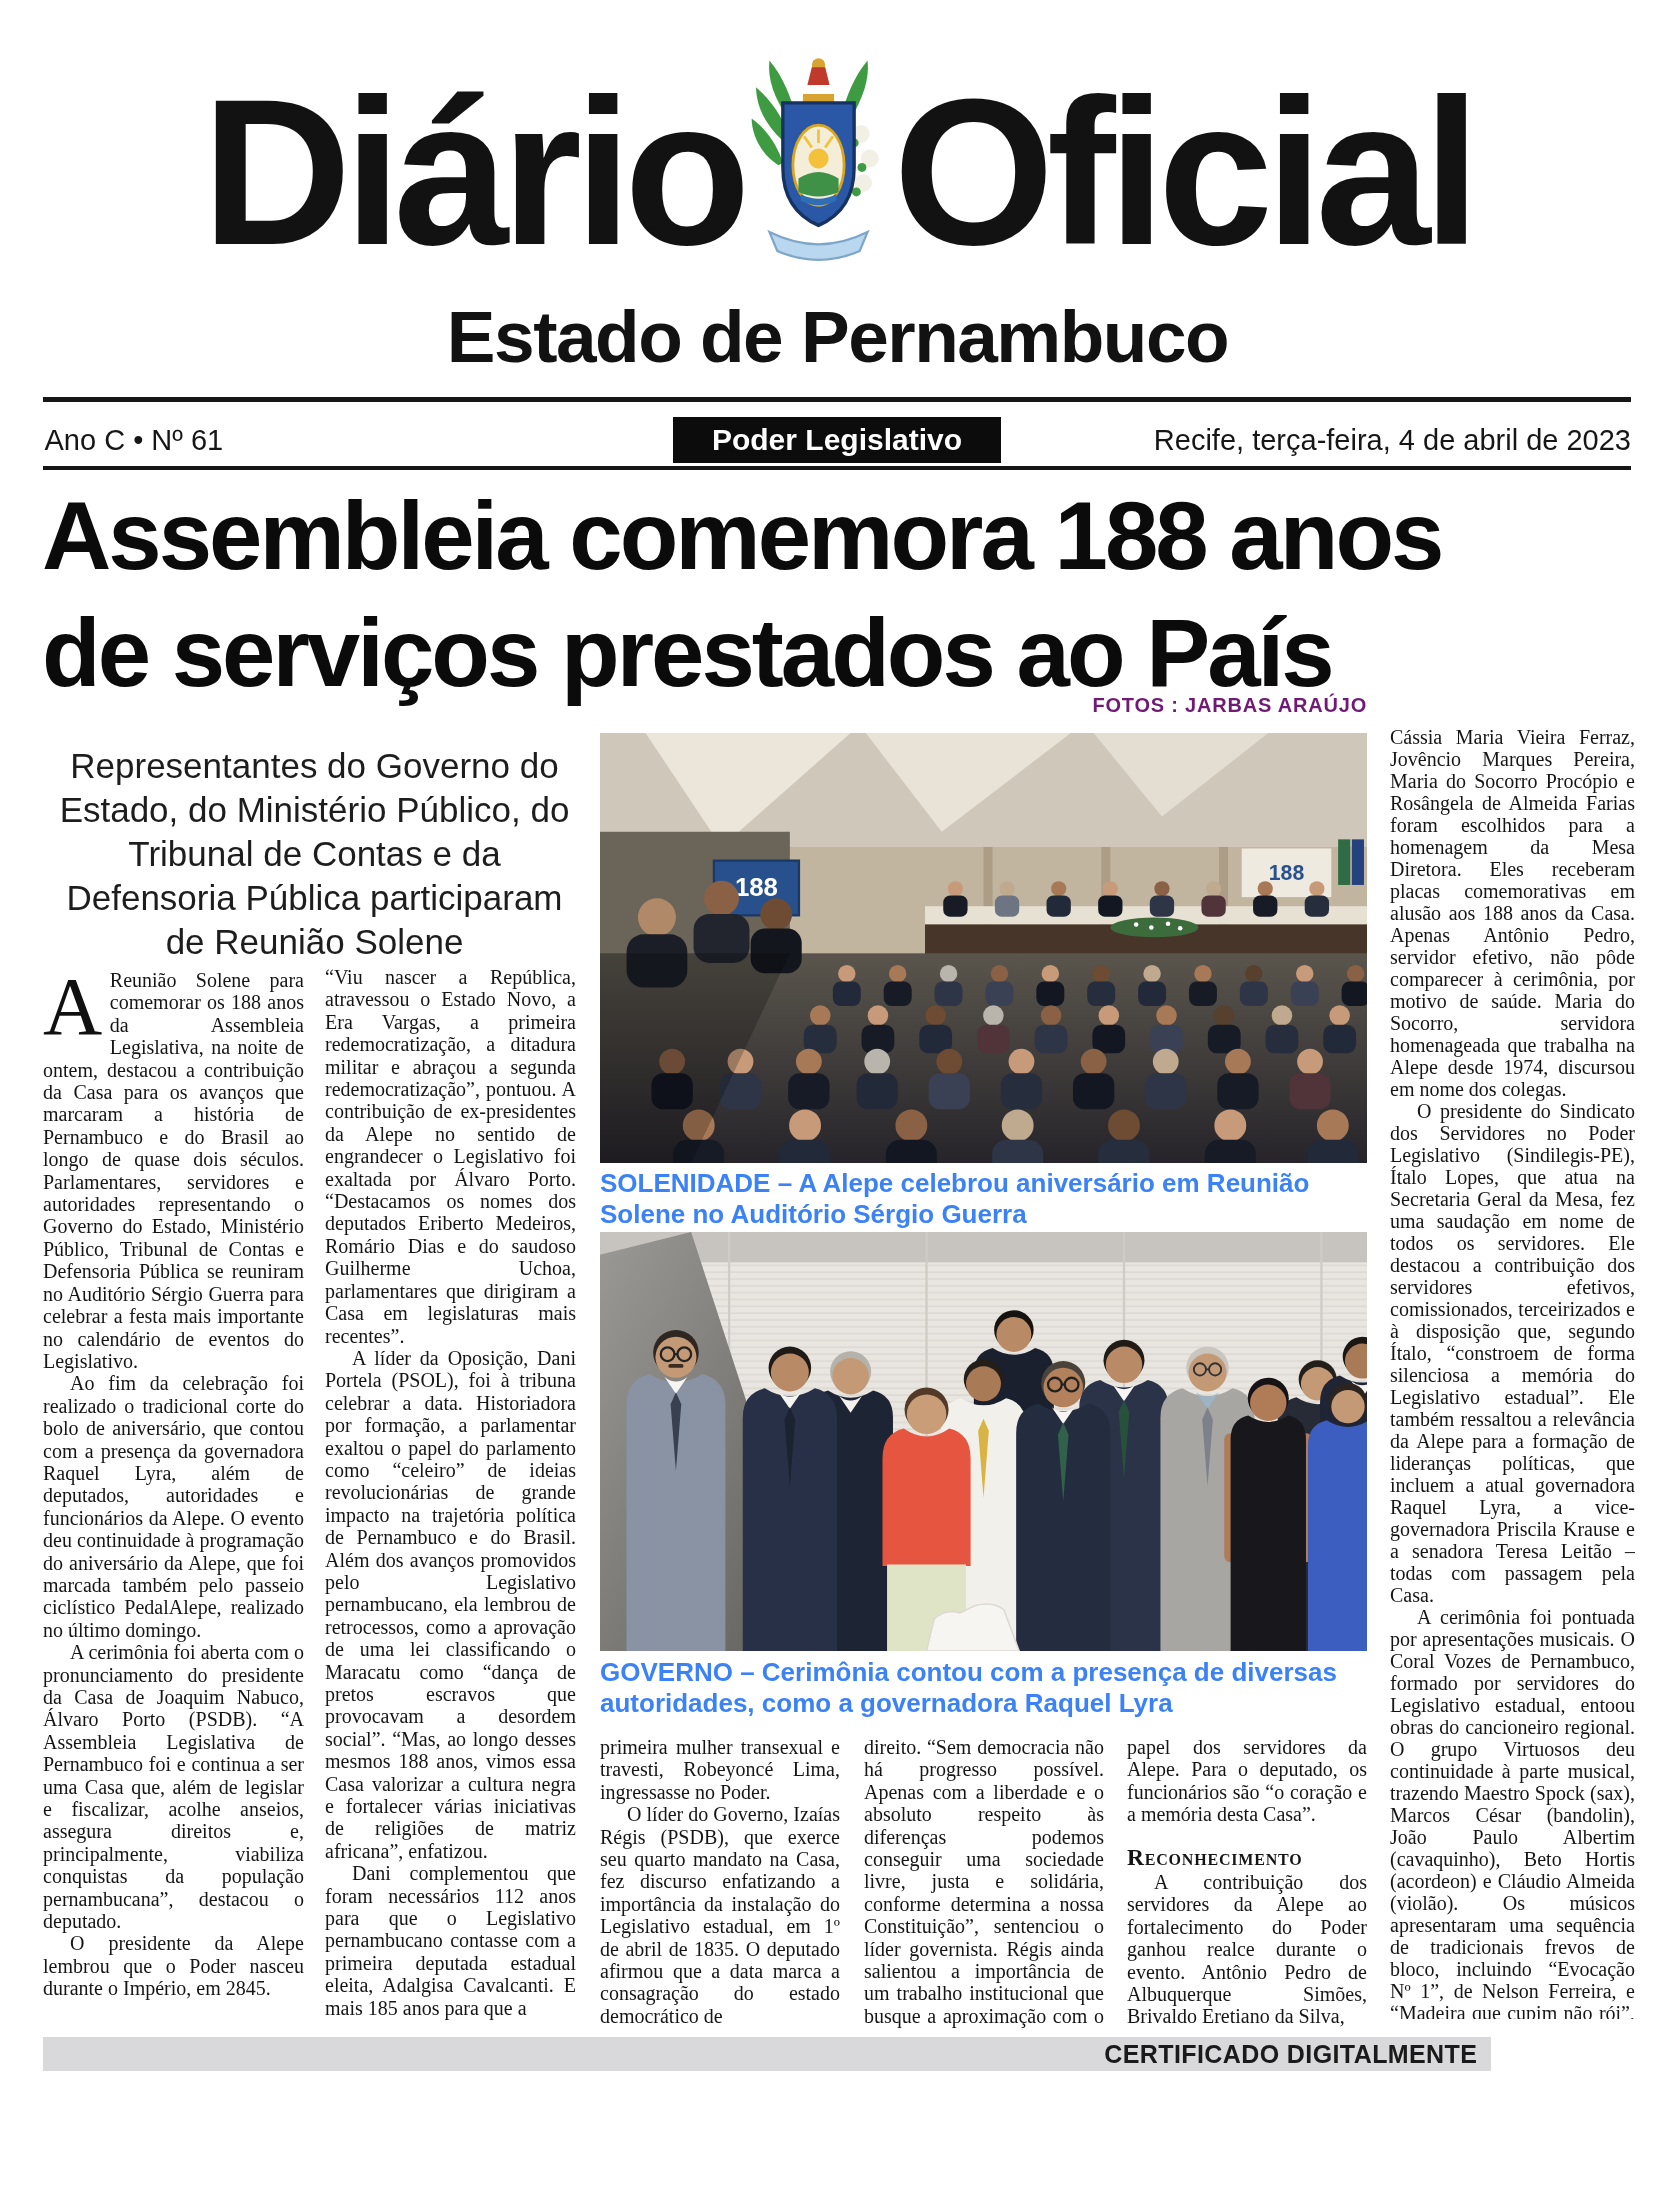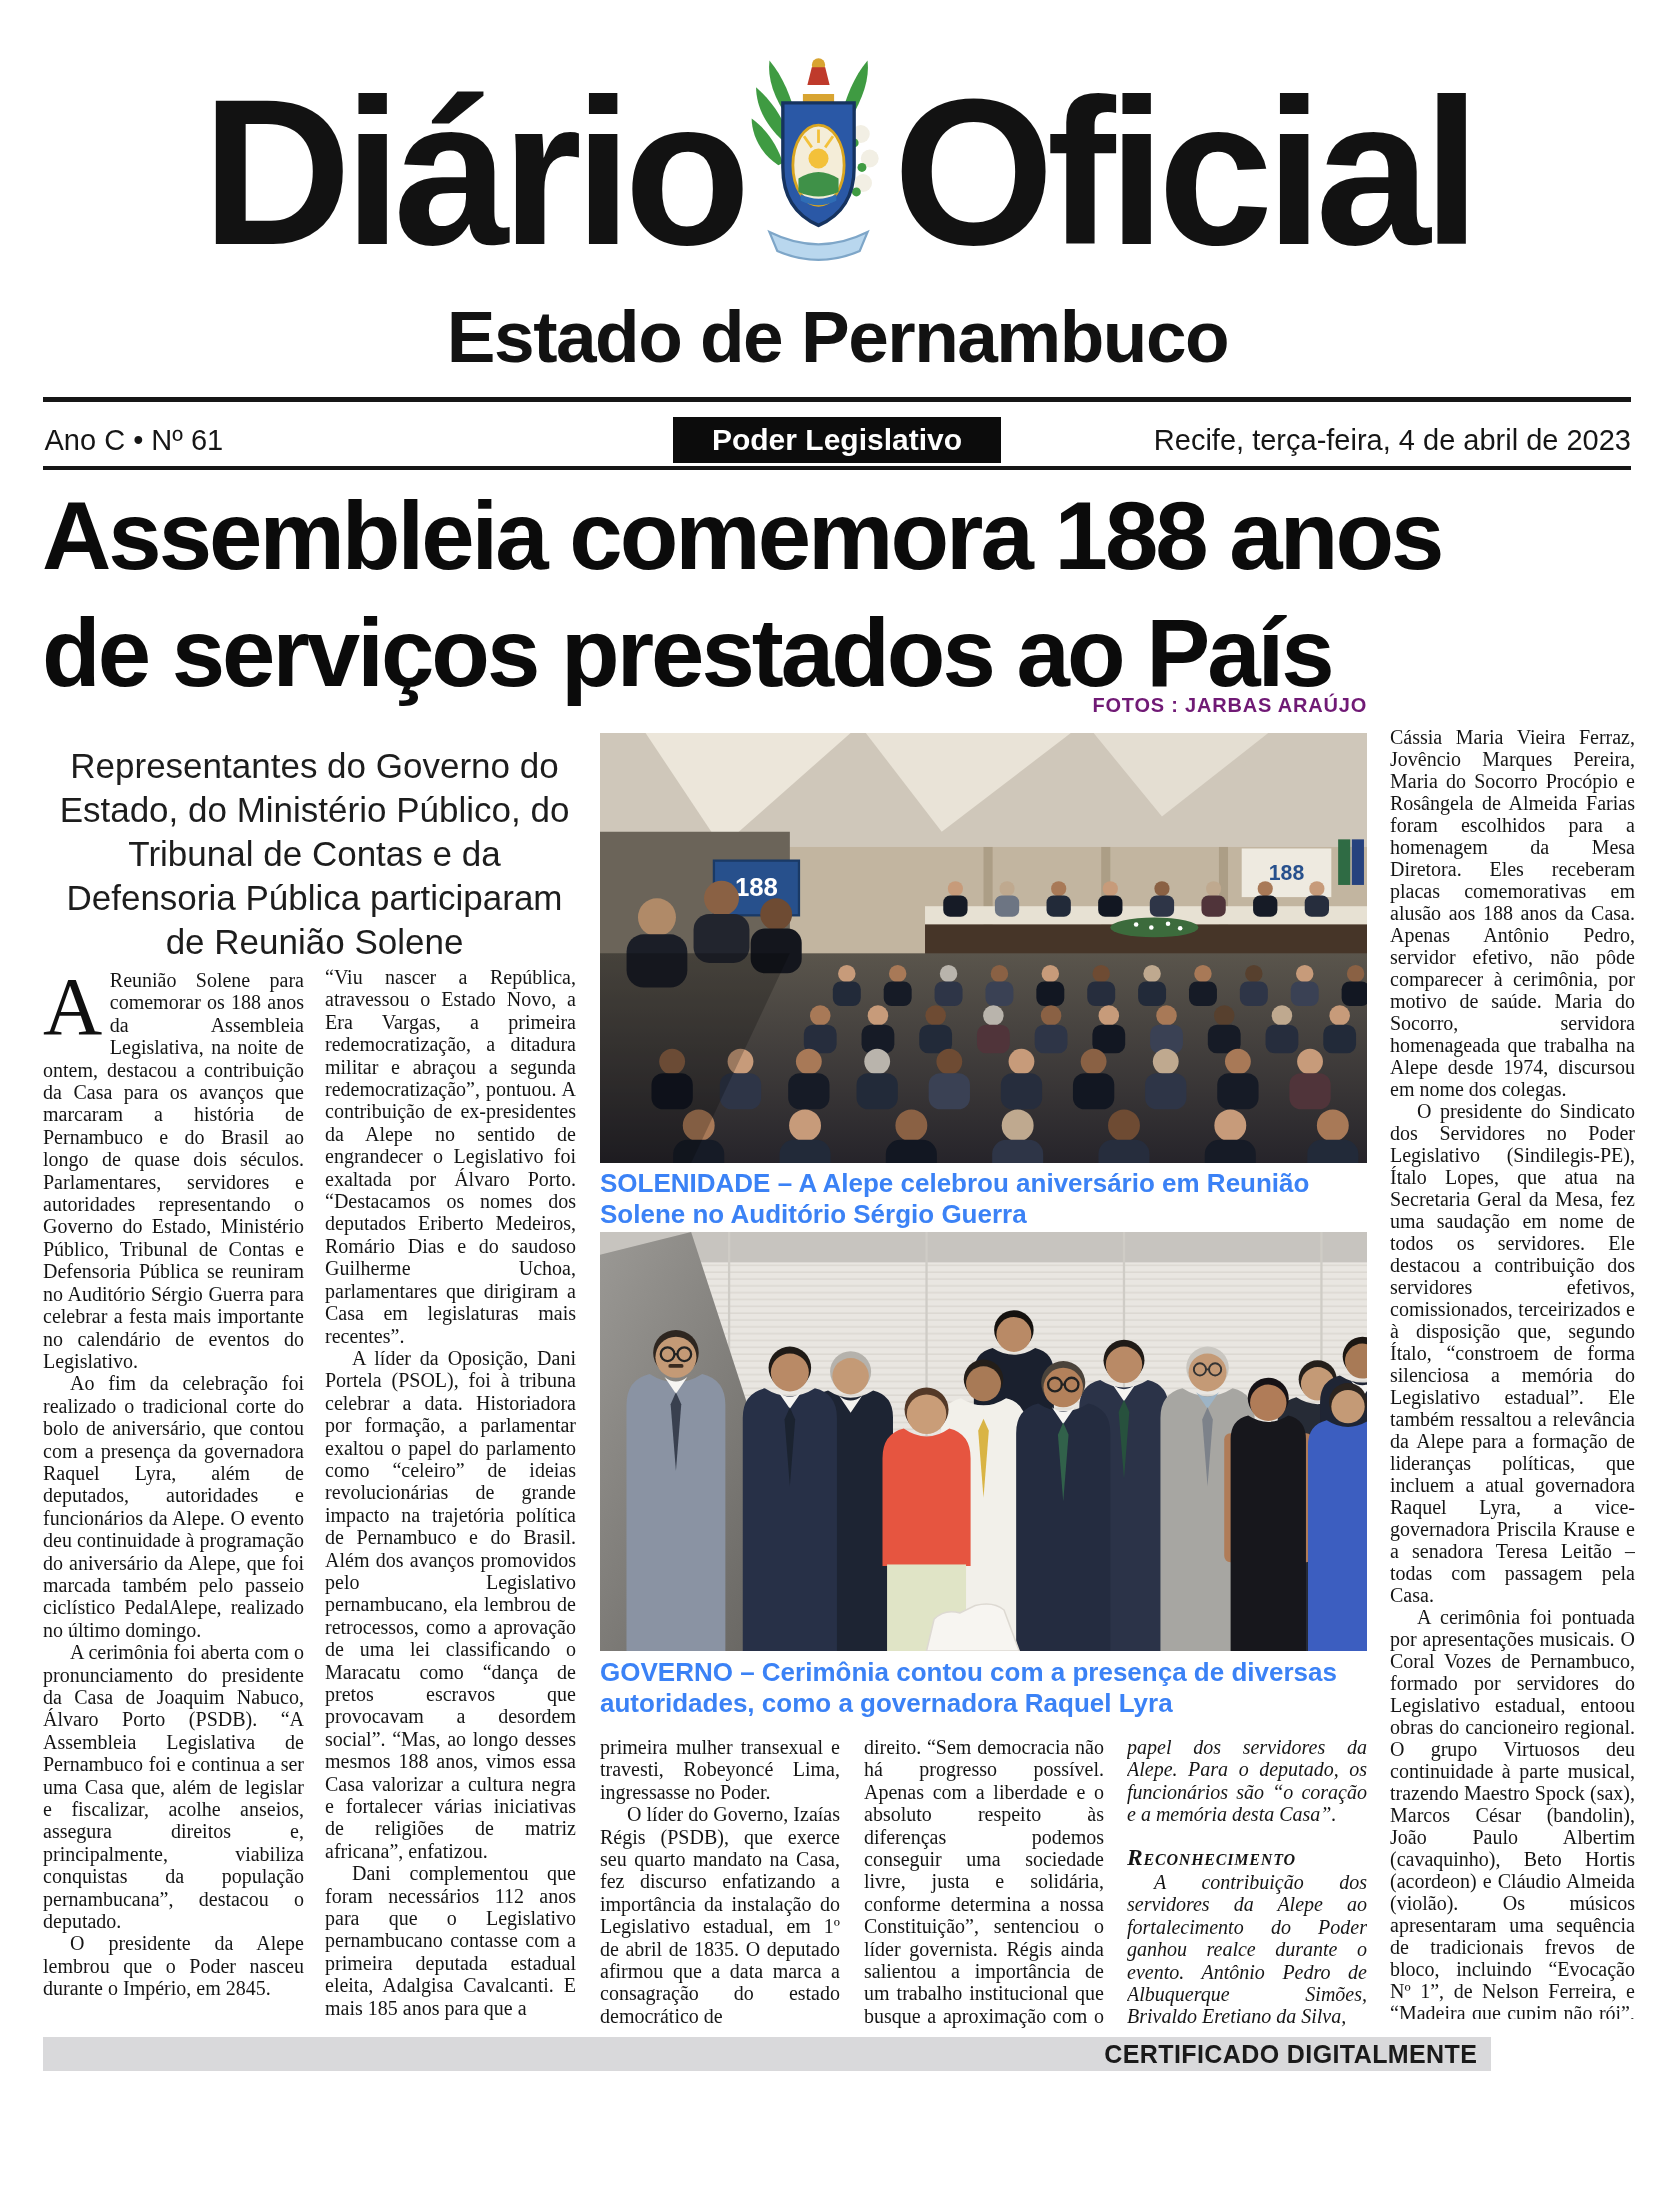--- a/index.html
+++ b/index.html
@@ -55,21 +55,21 @@
              color:#151515; overflow:hidden; }
   .bodycol p { margin:0; text-indent:27px; }
   .bodycol p.p-first { text-indent:0; }
   .bodycol h3.subhead { margin:20px 0 3px 0; font-size:23.5px; font-weight:bold;
                         font-variant:small-caps; letter-spacing:0.8px; text-indent:0;
                         font-family:"Liberation Serif", serif; }
   #col1 { left:43px;   top:969px; width:261px; height:1057px; }
   #col2 { left:325px;  top:966px; width:251px; height:1060px; }
   #col3 { left:600px;  top:1736px; width:240px; height:292px; }
   #col4 { left:864px; top:1736px; width:240px; height:292px; }
-  #col5 { left:1127px; top:1736px; width:240px; height:292px;font-style:italic; }
+  #col5 { left:1127px; top:1736px; width:240px; height:292px; }
   #colR { left:1390px; top:726px;  width:245px; height:1293px; font-size:20px; line-height:22px; }
   #col1 p.dropcap::first-letter { float:left; font-size:82px; line-height:65px;
                                   padding:4.6px 7.6px 0 0; color:#101010; }
 
   
   .footer-bar { position:absolute; left:43px; top:2037px; width:1448px; height:34px;
                 background:#d9d9db; box-sizing:border-box; padding-right:13.7px;
                 display:flex; align-items:center; justify-content:flex-end;
                 font-family:"Liberation Sans", sans-serif; font-weight:bold;
                 font-size:25px; letter-spacing:0.4px; color:#1a1a1a; }

